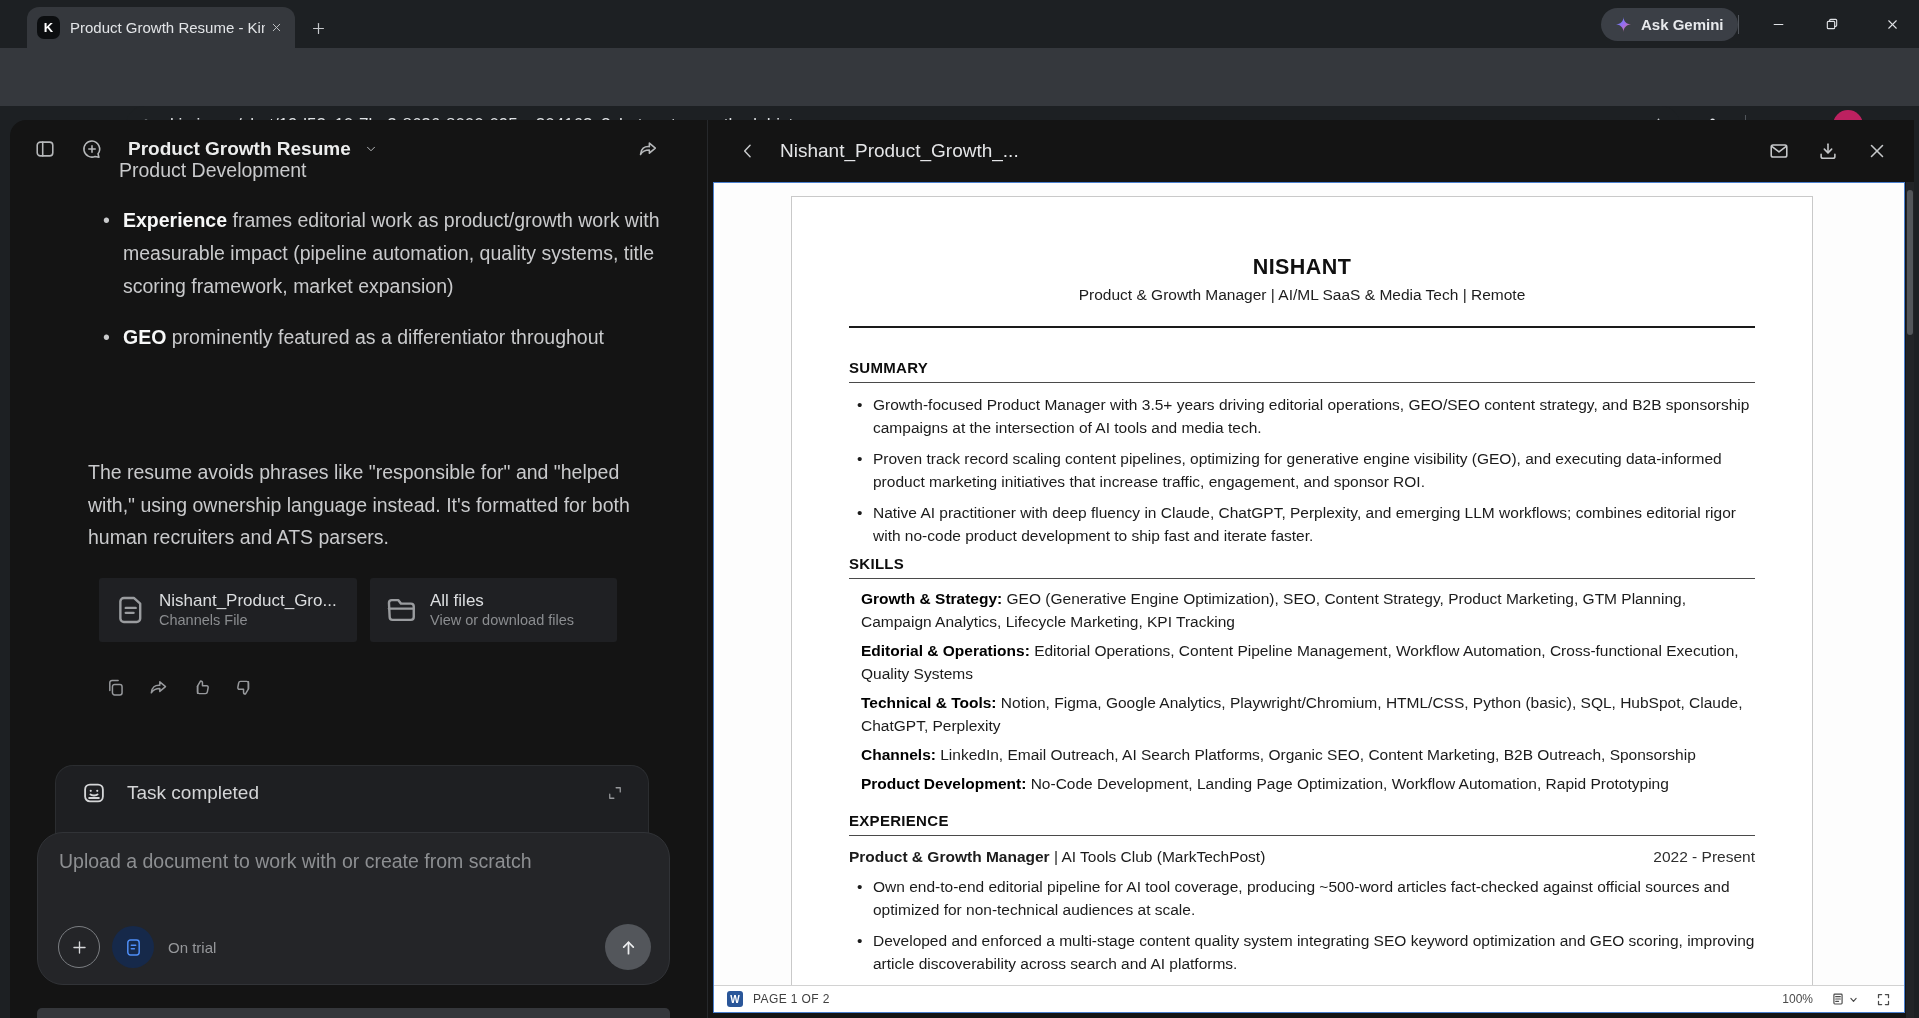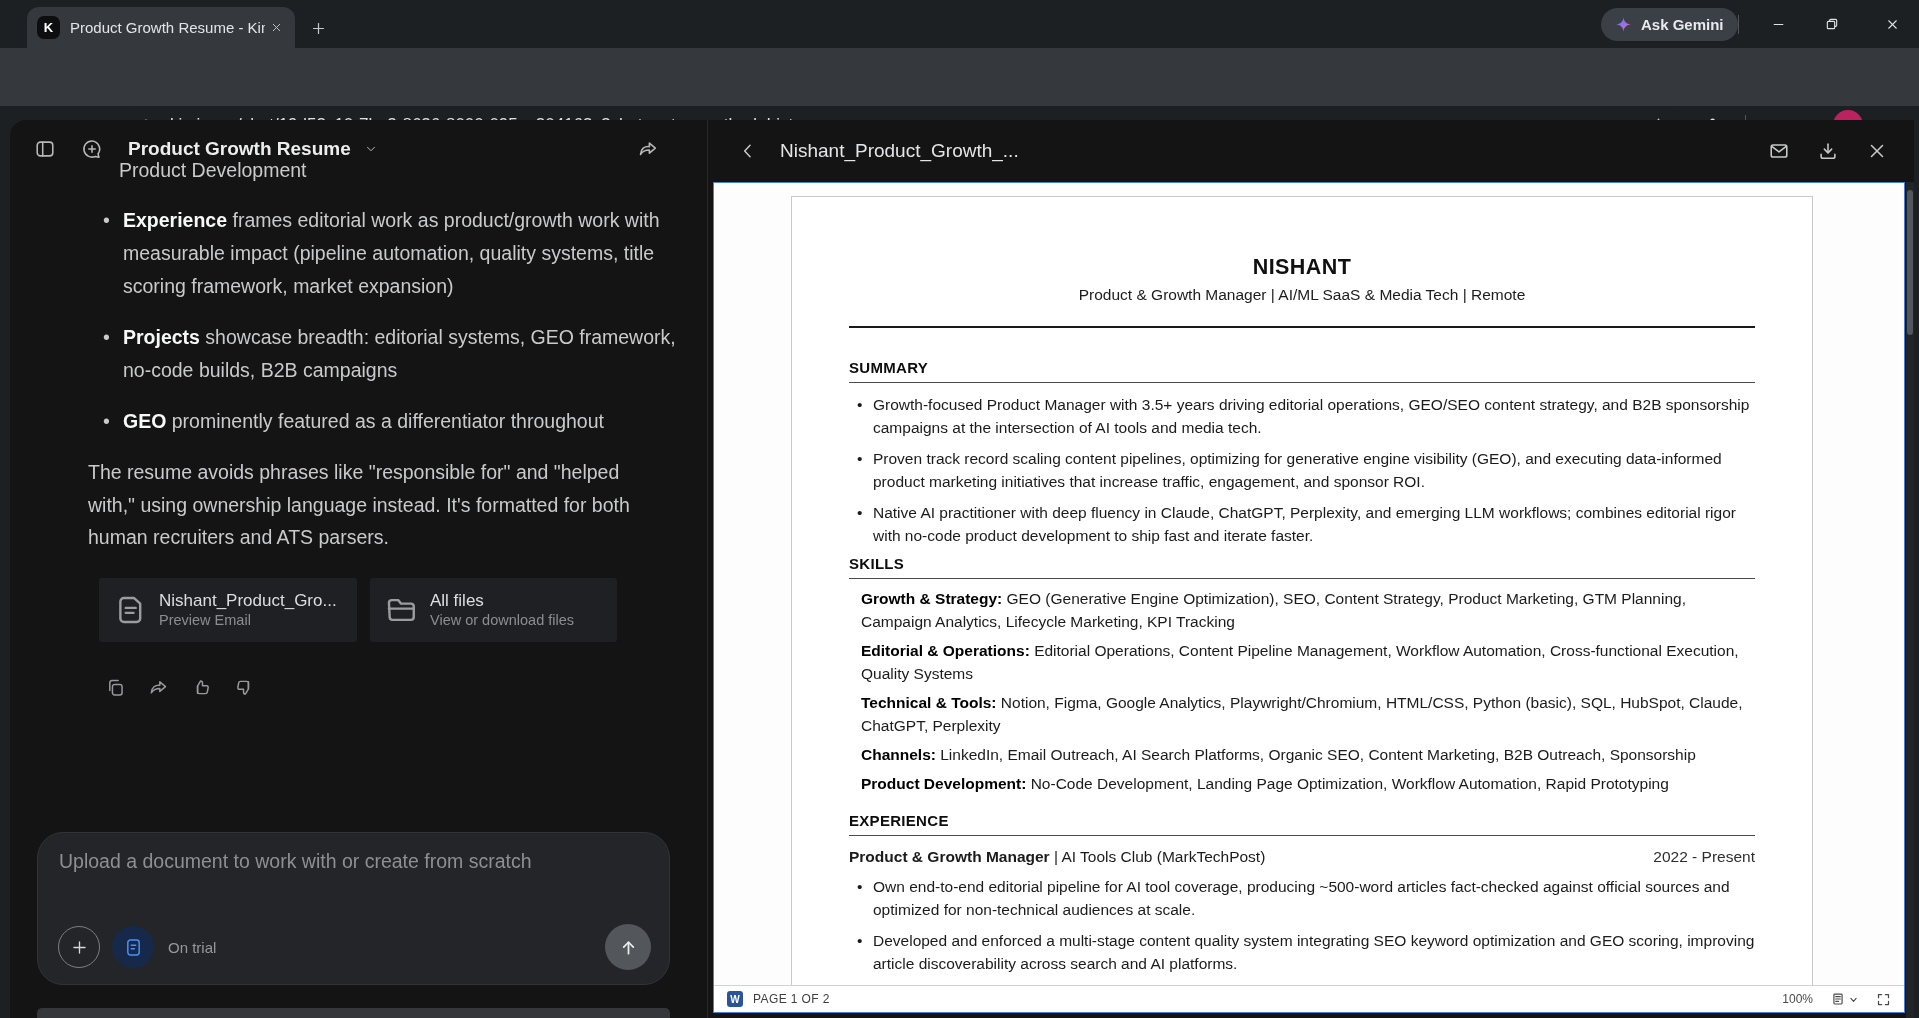--- a/index.html
+++ b/index.html
@@ -264,36 +264,35 @@
             <path d="M13.5 5.5 20 11l-6.5 5.5v-3.4c-5 0-7.8 1.7-9.7 4.9.4-6.4 4.4-9.1 9.7-8.6z"></path>
           </svg>
       </div>
 
       <div class="clip-line">
         <div>Product Development</div>
       </div>
 
       <ul class="chat-bullets">
         <li><span class="lead">Experience</span><span> frames editorial work as product/growth work with measurable impact (pipeline automation, quality systems, title scoring framework, market expansion)</span></li>
-        <li><span class="lead">Projects</span><span> showcase breadth: editorial systems, GEO framework, no-code builds, B2B campaigns</span></li>
         <li><span class="lead">GEO</span><span> prominently featured as a differentiator throughout</span></li>
       </ul>
 
       <div class="chat-para">The resume avoids phrases like "responsible for" and "helped with," using ownership language instead. It's formatted for both human recruiters and ATS parsers.</div>
 
       <div class="file-cards">
         <div class="fcard c1">
           <svg class="ico fcard-ic" width="34" height="34" viewBox="0 0 24 24">
             <path d="M6.5 3.5h7L18 7.5V18a2.5 2.5 0 0 1-2.5 2.5h-9A2.5 2.5 0 0 1 4 18V6a2.5 2.5 0 0 1 2.5-2.5z" transform="translate(1.2 0)"></path>
             <line x1="9" y1="10.5" x2="16" y2="10.5"></line>
               <line x1="9" y1="14" x2="14.5" y2="14"></line>
           </svg>
           <div>
             <div class="fcard-title">Nishant_Product_Gro...</div>
-            <div class="fcard-sub">Preview Email</div>
+            <div class="fcard-sub">Channels File</div>
           </div>
         </div>
         <div class="fcard c2">
           <svg class="ico fcard-ic" width="34" height="34" viewBox="0 0 24 24">
             <path d="M3.5 7a2 2 0 0 1 2-2H10l2 2.5h7a2 2 0 0 1 2 2V17a2 2 0 0 1-2 2h-13a2 2 0 0 1-2-2z"></path>
             <path d="M3.5 11h17.5"></path>
           </svg>
           <div>
             <div class="fcard-title">All files</div>
             <div class="fcard-sub">View or download files</div>
@@ -314,20 +313,36 @@
             <line x1="7.5" y1="10.5" x2="7.5" y2="18.5"></line>
           </svg>
         <svg class="ico act" viewBox="0 0 24 24">
             <g transform="rotate(180 12 12)">
               <path d="M7.5 10.5 11 4.5c1.2 0 2.1.9 2.1 2.1V10h4.8c1.1 0 1.9 1 1.7 2.1l-.9 5A2.3 2.3 0 0 1 16.4 19H9.5a2 2 0 0 1-2-2z"></path>
               <line x1="7.5" y1="10.5" x2="7.5" y2="18.5"></line>
             </g>
           </svg>
       </div>
 
+      <div class="task-bar">
+        <div class="task-row">
+          <svg class="ico" width="26" height="26" viewBox="0 0 24 24" style="color:#d4d5d7;">
+            <rect x="3.8" y="4.2" width="16.4" height="15.6" rx="4.5"></rect>
+            <circle cx="9" cy="10" r="1" fill="currentColor" stroke="none"></circle>
+              <circle cx="15" cy="10" r="1" fill="currentColor" stroke="none"></circle>
+            <path d="M8.7 13.3c1.1 1.3 5.5 1.3 6.6 0"></path>
+              <path d="M7.5 16.6h9"></path>
+          </svg>
+          <div class="task-text">Task completed</div>
+          <svg class="ico task-expand" viewBox="0 0 24 24">
+              <path d="M13.5 5H19v5.5"></path>
+              <path d="M10.5 19H5v-5.5"></path>
+            </svg>
+        </div>
+      </div>
 
       <div class="composer">
         <div class="placeholder">Upload a document to work with or create from scratch</div>
         <div class="composer-row">
           <div class="btn-plus">
             <svg class="ico" width="19" height="19" viewBox="0 0 24 24">
                 <line x1="12" y1="5" x2="12" y2="19"></line>
                 <line x1="5" y1="12" x2="19" y2="12"></line>
               </svg>
           </div>

